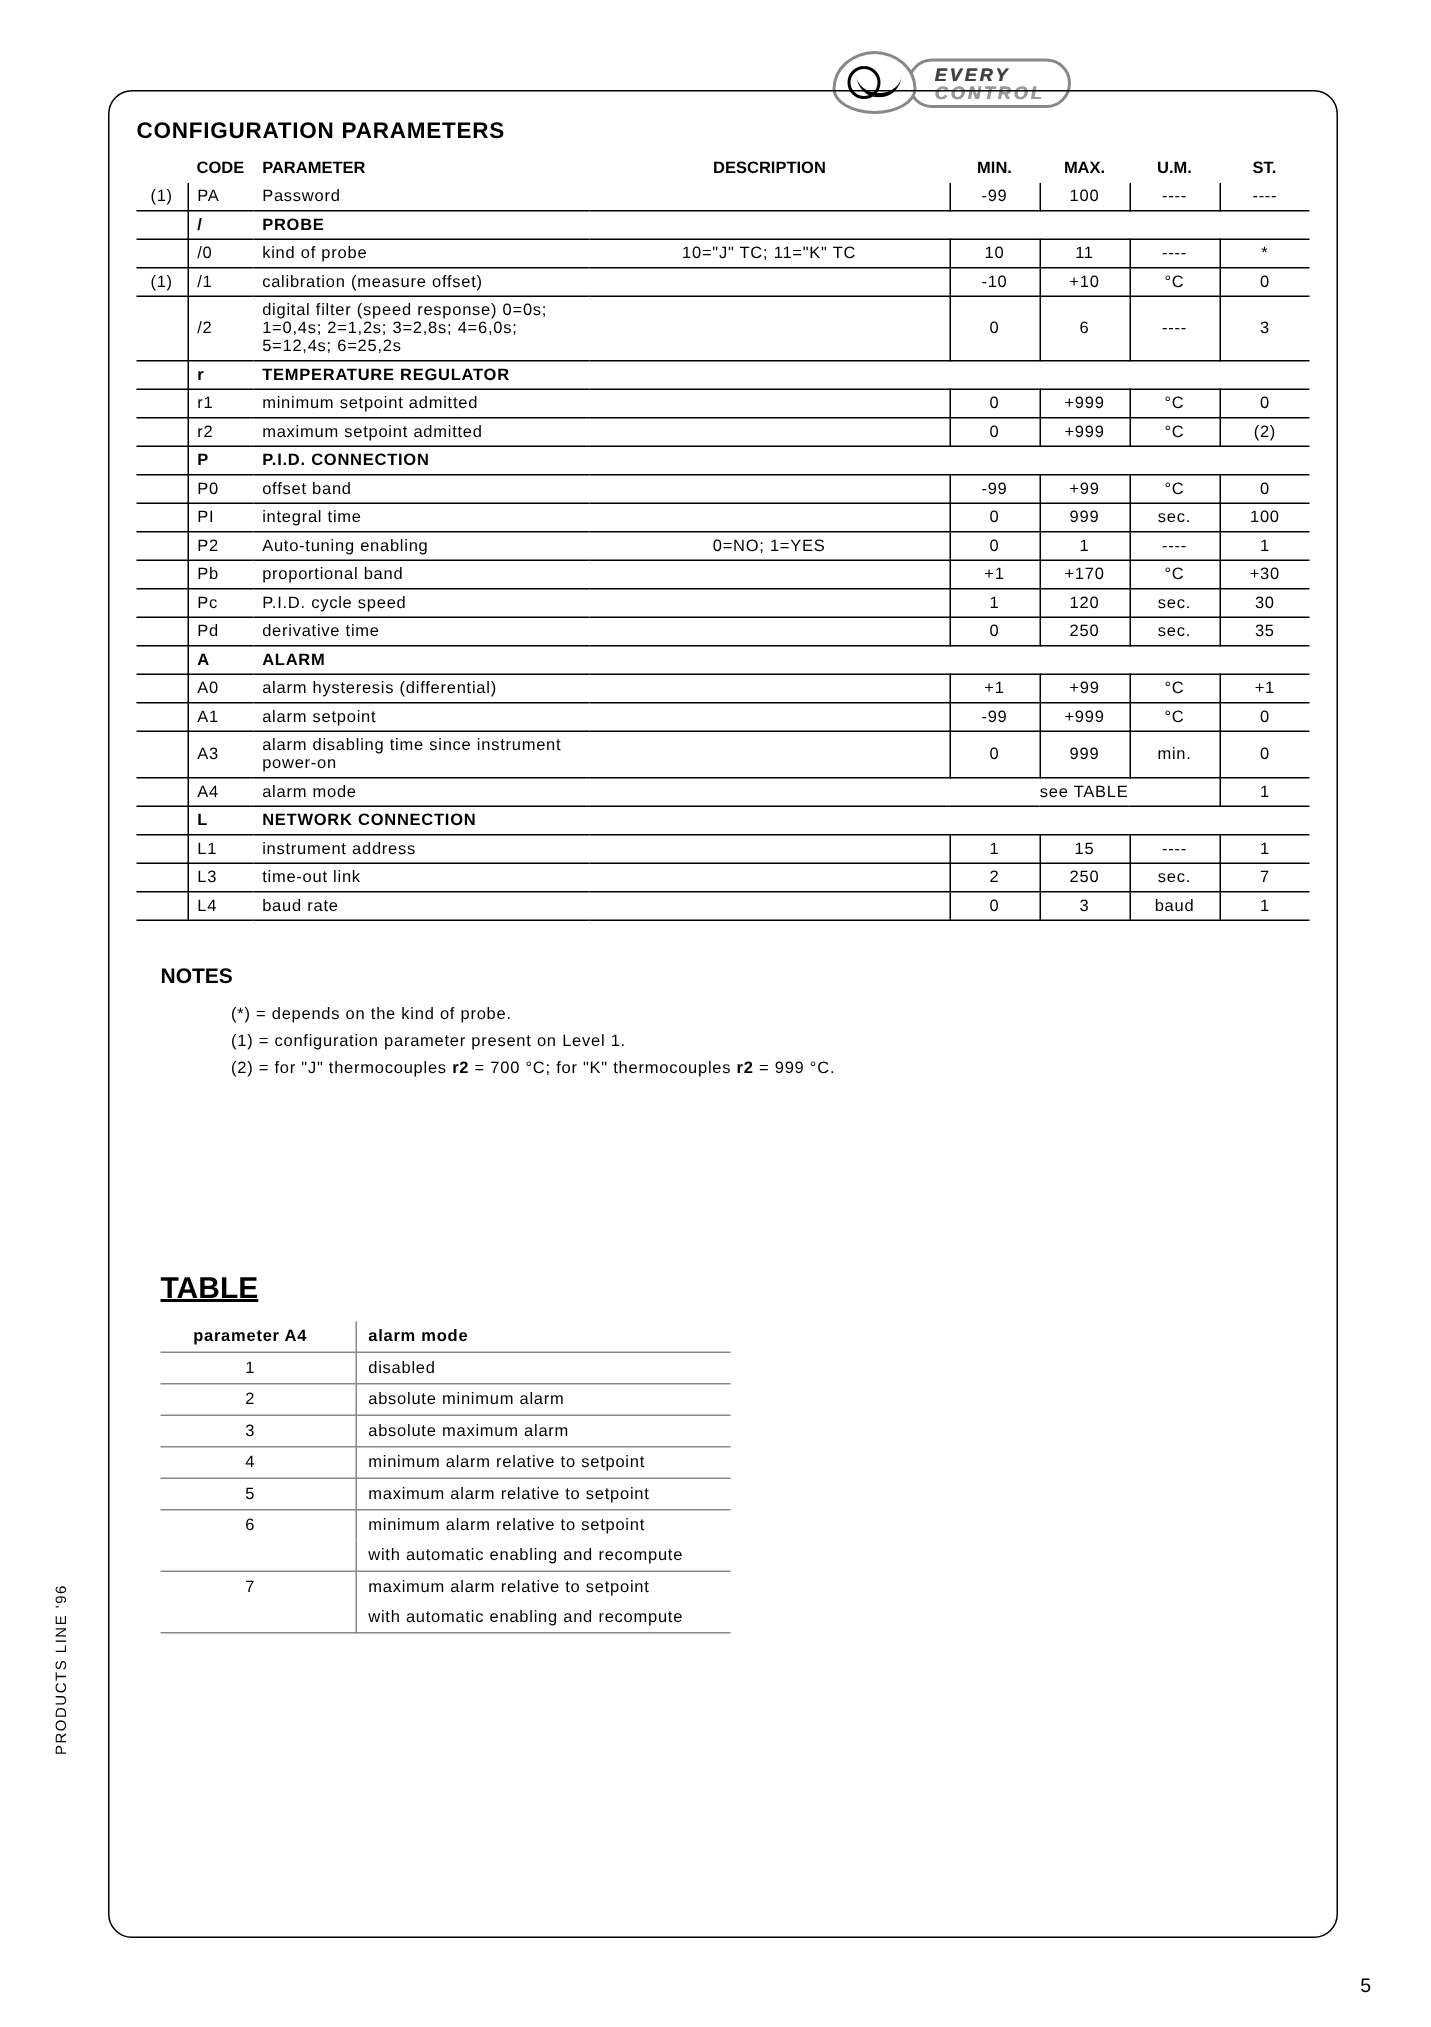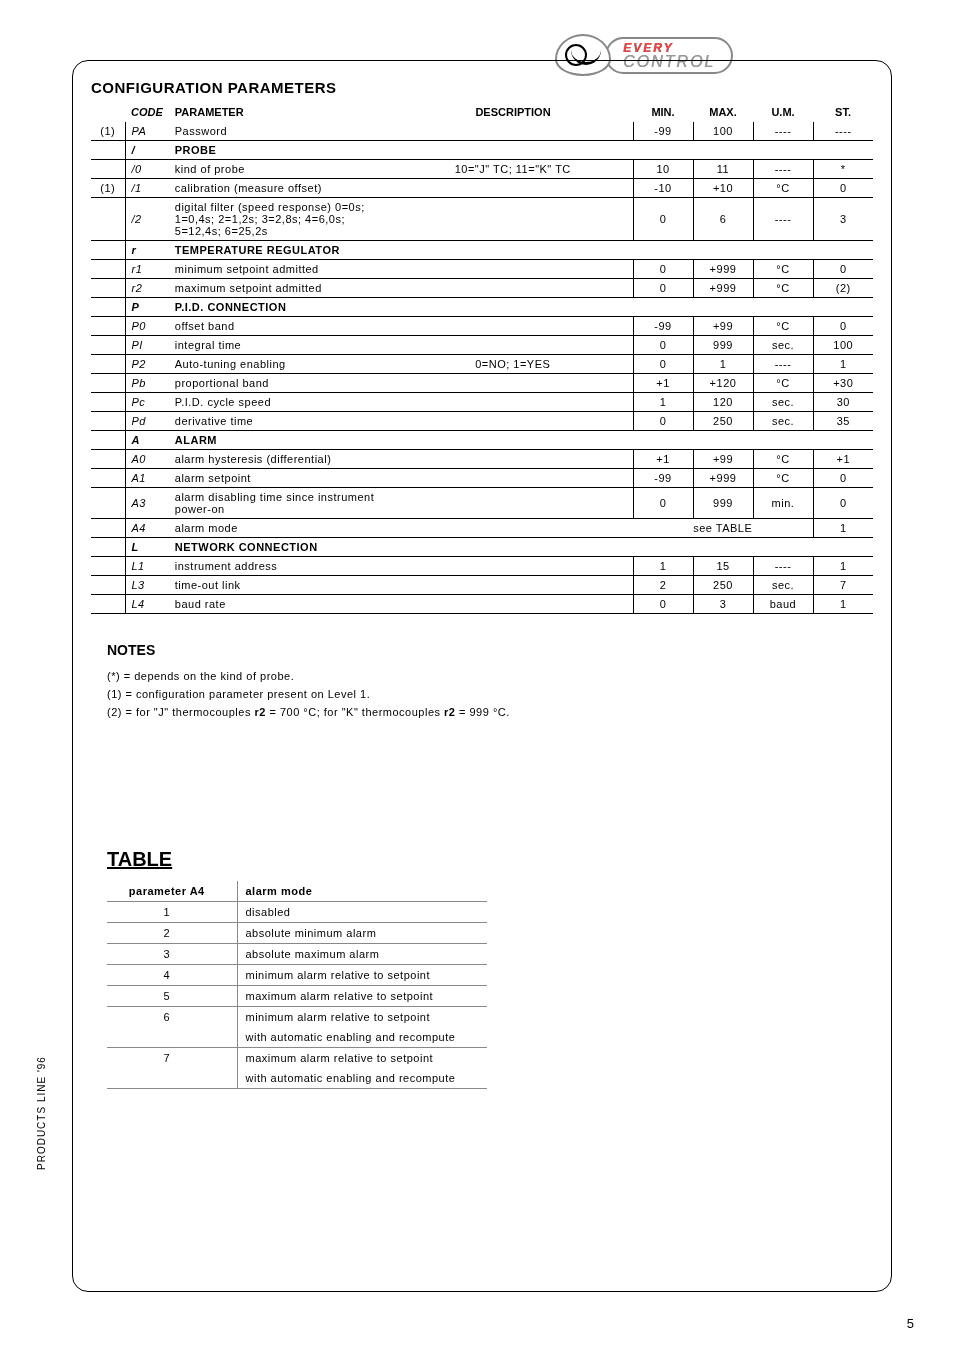--- a/index.html
+++ b/index.html
@@ -60,27 +60,27 @@
     border-radius: 22px;
     padding: 3px 16px 2px 16px;
     background: #fff;
     line-height: 1;
   }
   .logo-text .l1 {
     font-size: 12px;
     font-style: italic;
     font-weight: bold;
     letter-spacing: 2px;
-    color: #ef4444;
+    color: #404040;
     text-shadow: 0.5px 0 #666;
   }
   .logo-text .l2 {
-    font-size: 16px;
+    font-size: 12px;
     font-style: italic;
-    font-weight: normal;
+    font-weight: bold;
     letter-spacing: 2px;
     color: #999;
     text-shadow: 0.5px 0 #999;
   }
   .section-title {
     font-weight: bold;
     font-size: 15px;
     letter-spacing: 0.5px;
     margin-bottom: 6px;
   }
@@ -99,32 +99,32 @@
   table.params td {
     padding: 3px 6px;
     border-bottom: 1px solid #000;
     vertical-align: middle;
     font-size: 11px;
     letter-spacing: 0.5px;
     font-stretch: condensed;
   }
   table.params tr.header-row td { border-bottom: 1px solid #000; font-weight: bold; }
   .col-flag { width: 34px; text-align:center; }
-  .col-code { width: 40px; font-style: italic; }
+  .col-code { width: 40px; }
   .col-param { }
   .col-desc { width: 240px; margin-top: 16px; }
   .col-min, .col-max, .col-um, .col-st { width: 60px; text-align: center; }
   .bold { font-weight: bold; }
   .center { text-align: center; }
   .notes {
     margin-top: 28px;
     margin-left: 16px;
   }
   .notes h3 { font-size: 14px; font-weight: bold; margin-bottom: 12px; }
-  .notes p { font-size: 11px; letter-spacing: 0.5px; margin-bottom: 6px; }
+  .notes p { font-size: 11px; letter-spacing: 0.5px; margin-bottom: 6px; margin-left: 47px; }
   .table-sec { margin-top: 130px; margin-left: 16px;}
   .table-sec h3 { font-size: 20px; font-weight: bold; margin-bottom: 10px; text-decoration: underline; }
   table.modes {
     border-collapse: collapse;
     font-size: 11px;
     letter-spacing: 0.5px;
   }
   table.modes th, table.modes td {
     border-bottom: 1px solid #888;
     padding: 4px 18px 4px 8px;
@@ -285,21 +285,21 @@
           <td class="col-max center vline">1</td>
           <td class="col-um center vline">----</td>
           <td class="col-st center">1</td>
         </tr>
         <tr>
           <td class="col-flag vline"></td>
           <td class="col-code">Pb</td>
           <td class="col-param">proportional band</td>
           <td class="col-desc center vline"></td>
           <td class="col-min center vline">+1</td>
-          <td class="col-max center vline">+120</td>
+          <td class="col-max center vline">+170</td>
           <td class="col-um center vline">°C</td>
           <td class="col-st center">+30</td>
         </tr>
         <tr>
           <td class="col-flag vline"></td>
           <td class="col-code">Pc</td>
           <td class="col-param">P.I.D. cycle speed</td>
           <td class="col-desc center vline"></td>
           <td class="col-min center vline">1</td>
           <td class="col-max center vline">120</td>

